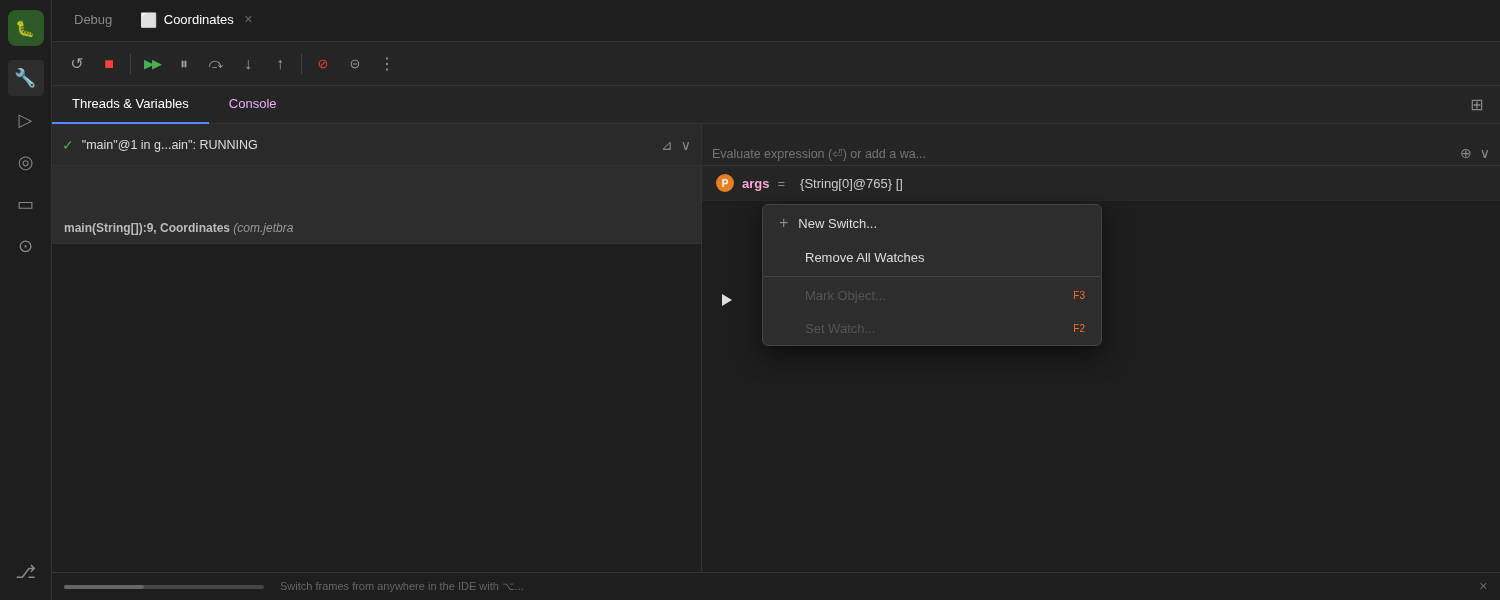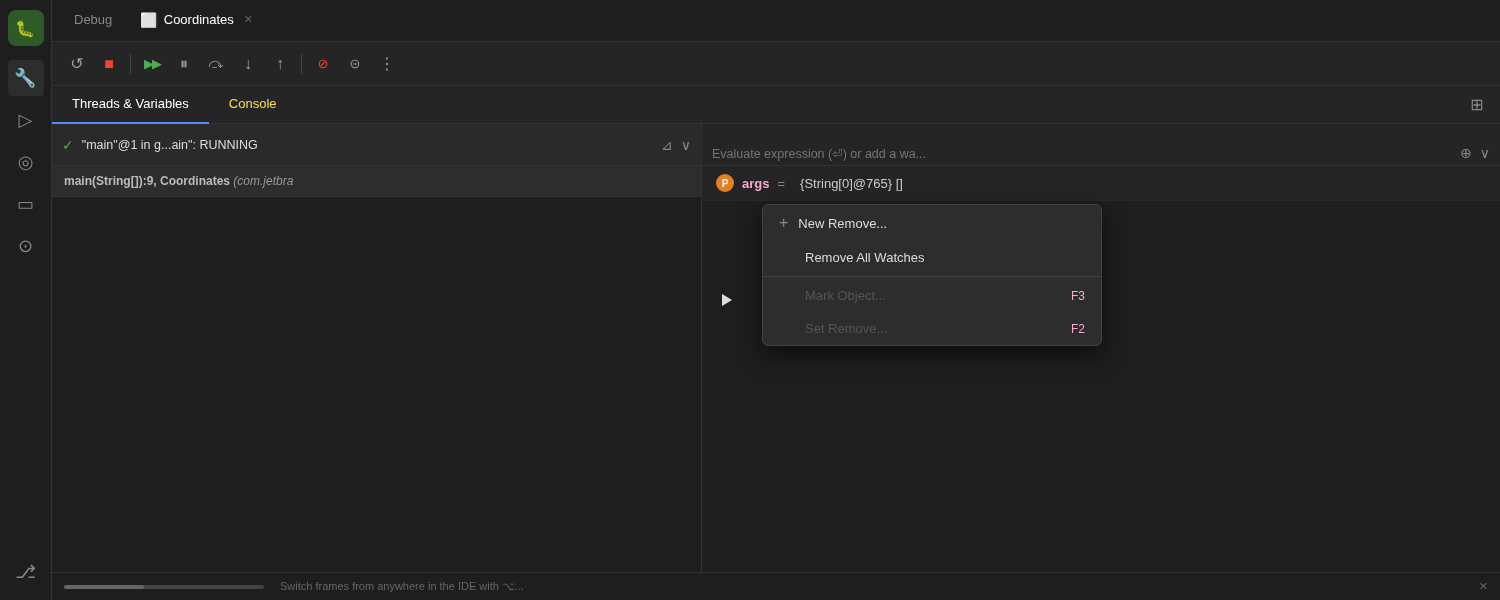--- a/index.html
+++ b/index.html
@@ -160,21 +160,21 @@
       align-items: flex-start;
       flex: 1;
     }
 
     .panel-tab {
       padding: 0 20px;
       height: 38px;
       display: flex;
       align-items: center;
       font-size: 13px;
-      color: #fde047;
+      color: #f0abfc;
       cursor: pointer;
       border-bottom: 2px solid transparent;
     }
 
     .panel-tab.active {
       color: #fff;
       border-bottom: 2px solid #528bff;
     }
 
     .panel-layout-btn {
@@ -245,20 +245,21 @@
       padding: 8px 12px;
       background: #2d2d2d;
       border-bottom: 1px solid #333;
       font-size: 12px;
       color: #ccc;
     }
 
     .frame-text {
       font-size: 12px;
       color: #bbb;
+      margin-top: 47px;
     }
 
     .frame-bold { font-weight: bold; }
     .frame-italic { font-style: italic; color: #999; }
 
     
     .right-panel {
       flex: 1;
       display: flex;
       flex-direction: column;
@@ -362,22 +363,22 @@
       gap: 10px;
     }
 
     .context-menu-item.disabled {
       color: #555;
       cursor: default;
     }
 
     .context-menu-item .shortcut {
       margin-left: auto;
-      color: #f9a8d4;
-      font-size: 12px;
+      color: #f97316;
+      font-size: 10px;
       text-align: center;
     }
 
     .context-menu-item .plus-icon {
       color: #888;
       font-size: 16px;
     }
 
     .context-menu-divider {
       height: 1px;
@@ -536,35 +537,35 @@
         <span class="var-name">args</span>
         <span class="var-equals">=</span>
         <span class="var-value">{String[0]@765} []</span>
       </div>
 
       <div class="cursor" style="position:absolute; top:170px; left:20px; width:0; height:0; border-top:6px solid transparent; border-bottom:6px solid transparent; border-left:10px solid #ddd; z-index:50;"></div>
 
       <div class="context-menu">
         <div class="context-menu-item">
           <span class="plus-icon">+</span>
-          <span>New Remove...</span>
+          <span>New Switch...</span>
         </div>
         <div class="context-menu-item">
           <span style="width:16px;"></span>
           <span>Remove All Watches</span>
         </div>
         <div class="context-menu-divider"></div>
         <div class="context-menu-item disabled">
           <span style="width:16px;"></span>
           <span>Mark Object...</span>
           <span class="shortcut">F3</span>
         </div>
         <div class="context-menu-item disabled">
           <span style="width:16px;"></span>
-          <span>Set Remove...</span>
+          <span>Set Watch...</span>
           <span class="shortcut">F2</span>
         </div>
       </div>
 
     </div>
   </div>
 
   <div class="status-bar">
     <div class="status-scroll">
       <div class="status-scroll-thumb"></div>

